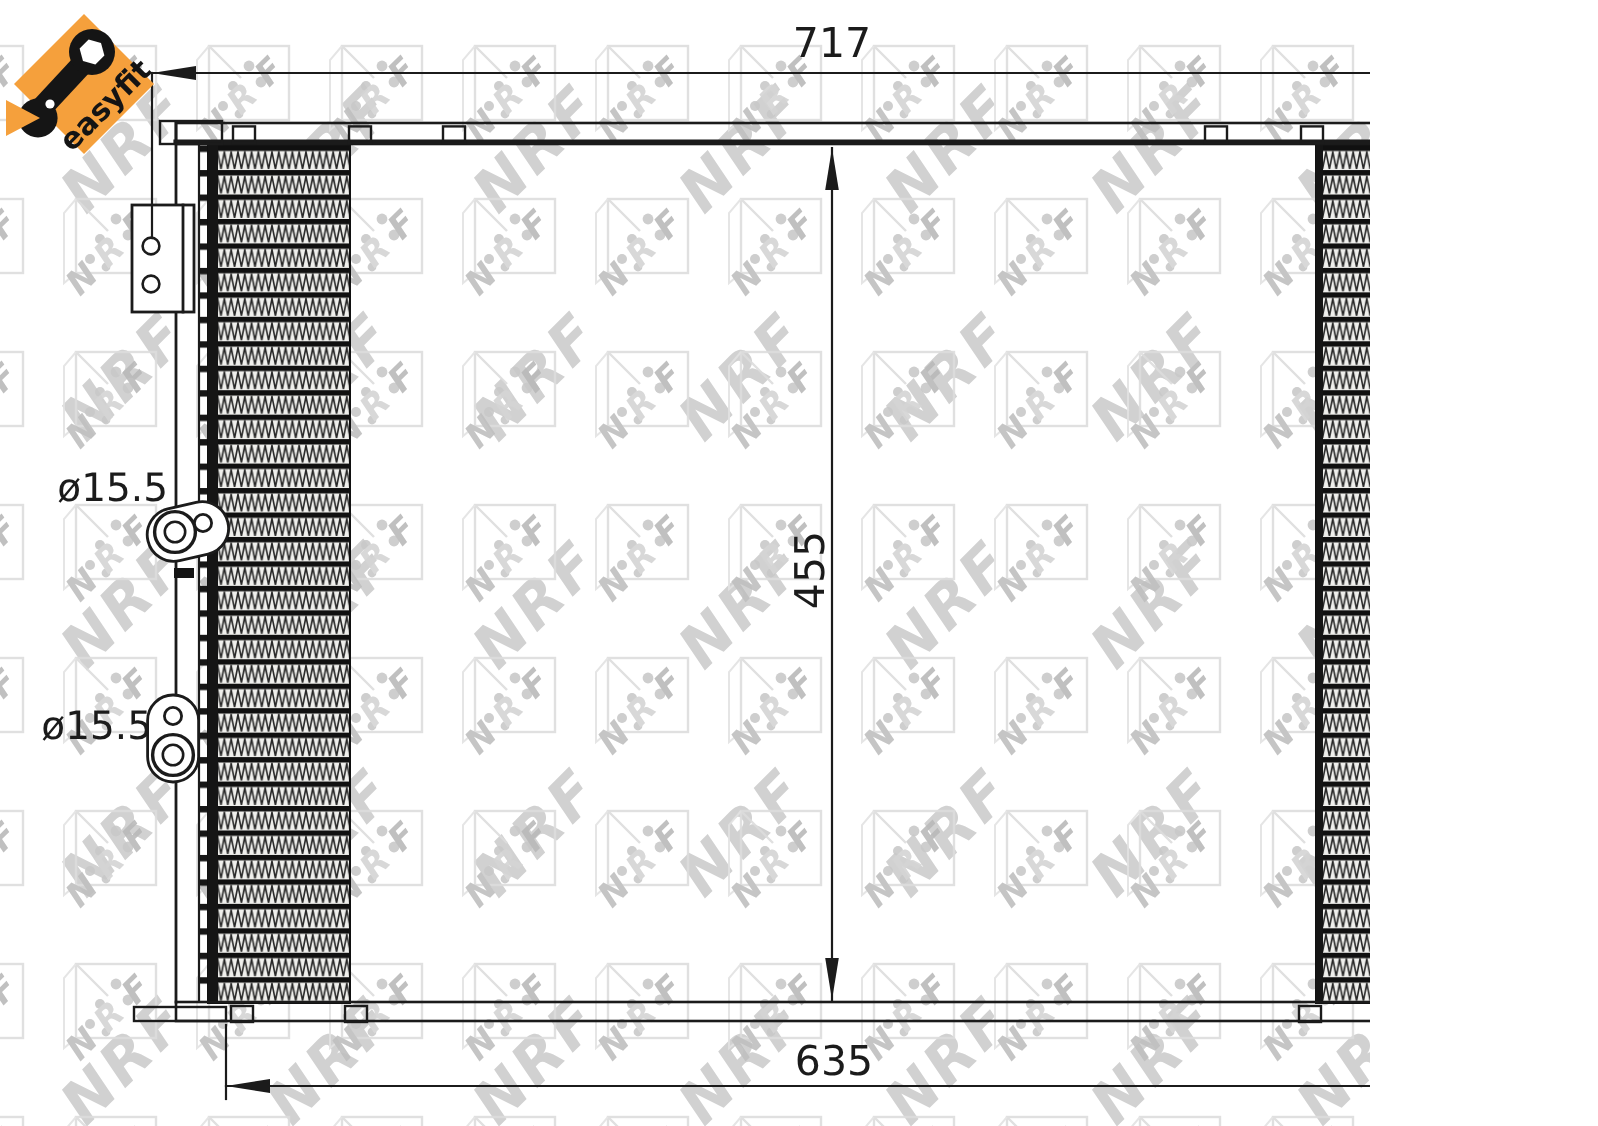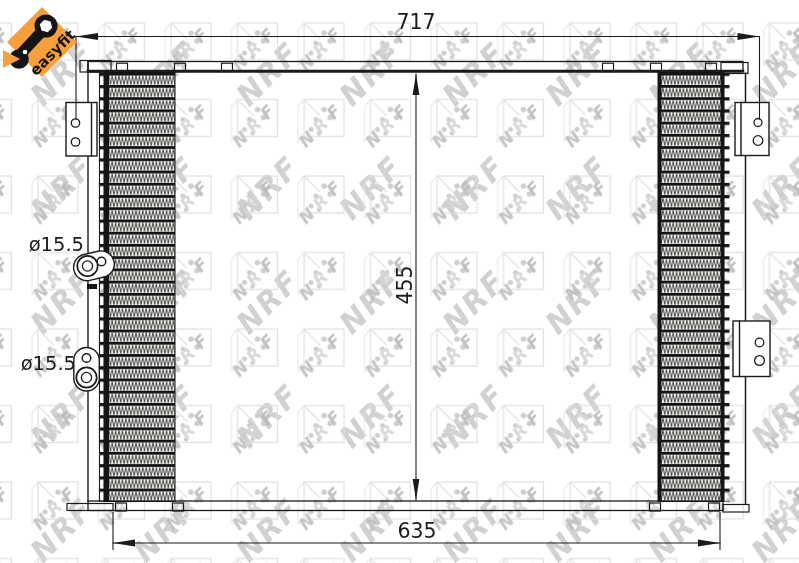--- a/index.html
+++ b/index.html
@@ -1,16 +1,16 @@
 <!DOCTYPE html>
 <html><head>
 <meta charset="utf-8">
 <style>
   html,body{margin:0;padding:0;background:#fff;}
-  #stage{position:relative;width:799px;height:563px;background:#ffffff;overflow:hidden;
+  #stage{position:relative;width:685px;height:563px;background:#ffffff;overflow:hidden;
          font-family:"DejaVu Sans",sans-serif;}
   #stage svg{position:absolute;left:0;top:0;}
   svg text{font-family:"DejaVu Sans","Liberation Sans",sans-serif;}
 </style>
 </head>
 <body>
 
 <div id="stage">
 
   <svg width="799" height="563" viewBox="0 0 799 563">

